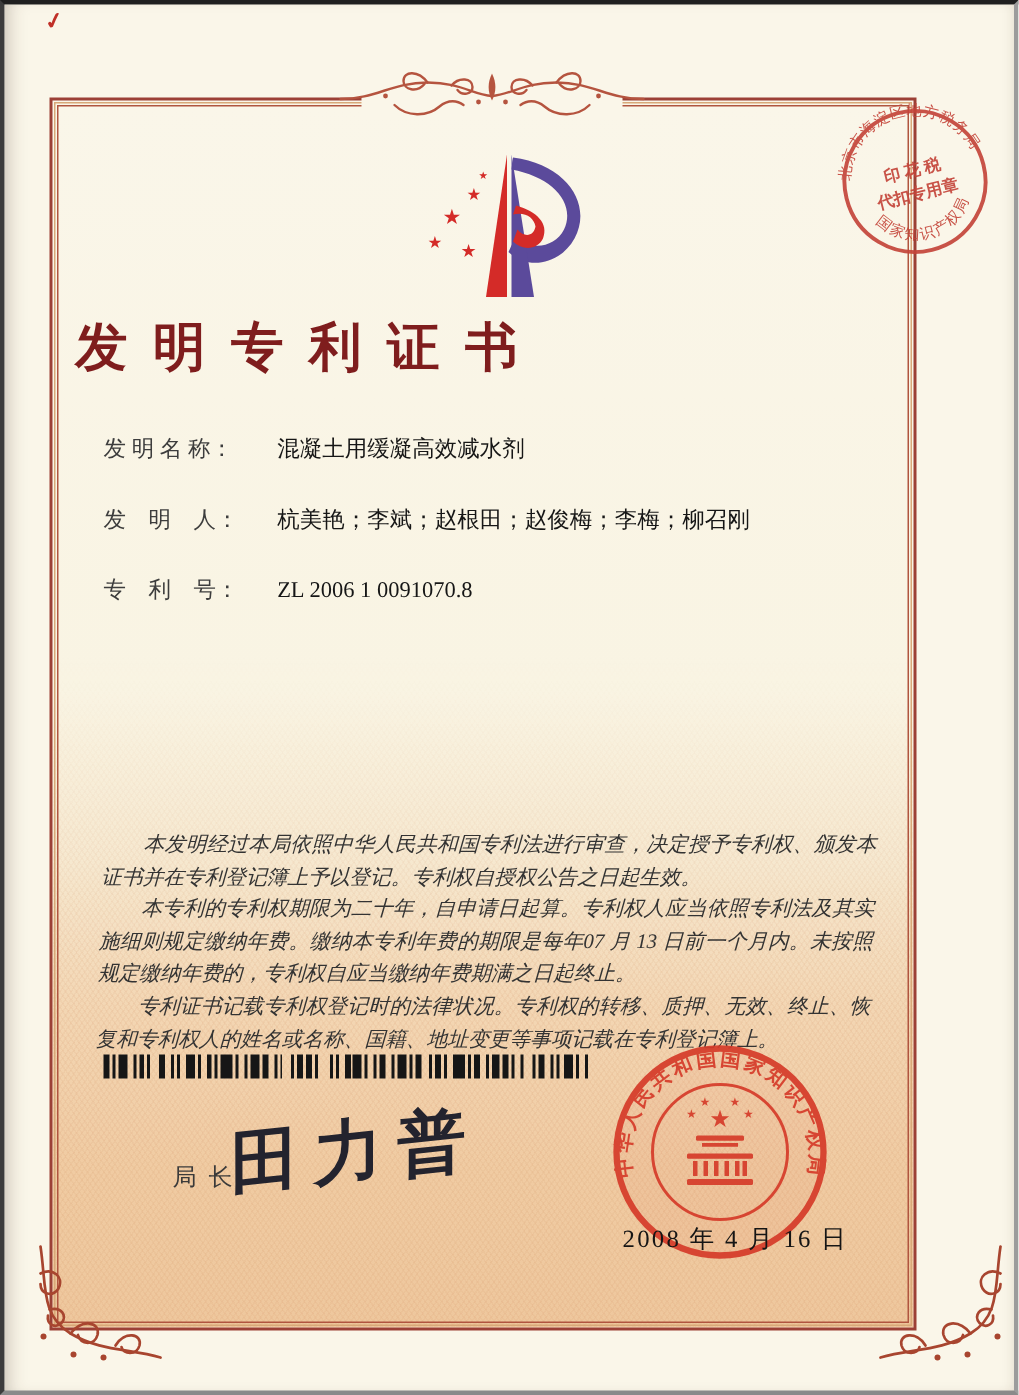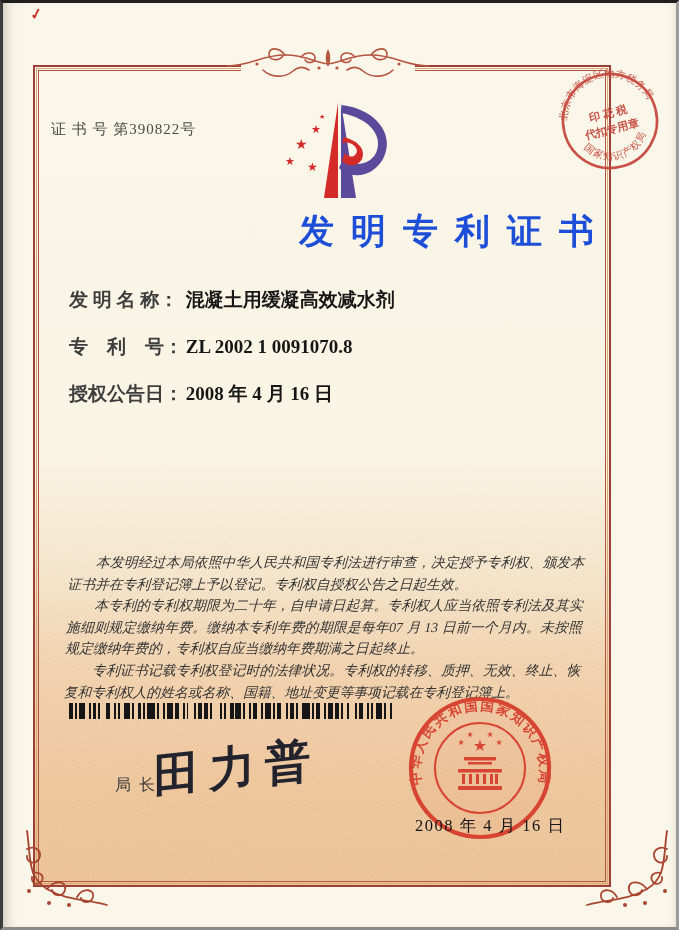--- a/index.html
+++ b/index.html
@@ -36,25 +36,25 @@
     content:""; position:absolute; inset:1px; border:1px solid #d8a878;
   }
   .cert-border::after{
     content:""; position:absolute; inset:3px; border:1px solid #b0553f;
   }
   .scan-mark{position:absolute; left:27px; top:2px; color:#c03028; font-size:15px; transform:rotate(-12deg); font-weight:bold;}
   .cert-no{position:absolute; left:48px; top:117px; font-size:15px; color:#4a4a4a; letter-spacing:1px;}
   .logo{position:absolute; left:278px; top:94px; width:124px; height:108px;}
   .tax-stamp{position:absolute; left:551px; top:62px; width:112px; height:112px; transform:rotate(-14deg); opacity:.92;}
   .title{
-    position:absolute; left:30px; top:205px; width:578px; text-align:right;
-    font-size:35px; font-weight:bold; color:#1d4ed8; letter-spacing:17px; padding-left:17px; box-sizing:border-box;
+    position:absolute; left:30px; top:205px; width:578px; text-align:left;
+    font-size:35px; font-weight:bold; color:#7f1d1d; letter-spacing:17px; padding-left:17px; box-sizing:border-box;
   }
   .fields{position:absolute; left:66px; top:287px; width:530px;}
-  .field-row{height:20px; line-height:20px; margin-bottom:27px; font-size:19px; white-space:nowrap;font-weight:bold;}
+  .field-row{height:20px; line-height:20px; margin-bottom:27px; font-size:15px; white-space:nowrap;}
   .field-label{display:inline-block; width:112px; color:#3d3d3d;}
   .field-value{color:#161616;}
   .paras{position:absolute; left:63px; top:549px; width:516px; font-size:13.8px; line-height:21.6px;
          color:#333; text-align:justify; font-style:italic; transform:skewX(-2deg);}
   .paras p{margin:0; text-indent:2em;}
   .barcode{position:absolute; left:66px; top:700px; width:324px; height:16px; display:flex; align-items:stretch;}
   .barcode span{display:block; height:100%;}
   .sig-title{position:absolute; left:112px; top:772px; font-size:16px; letter-spacing:8px; color:#3a3a3a;}
   .sig-name{position:absolute; left:150px; top:734px; font-size:46px; font-weight:bold; color:#23232e;
             letter-spacing:10px; transform:rotate(-6deg) skewX(-6deg); white-space:nowrap;}
@@ -111,21 +111,20 @@
       <path d="M8 20 C16 16 24 22 20 30 C16 36 8 34 8 27"></path>
       <path d="M28 60 C36 50 48 52 46 61 C44 68 35 68 33 61"></path>
       <path d="M58 68 C64 58 76 60 74 68 C72 75 63 74 62 69"></path>
       <path d="M14 44 C22 42 26 48 22 53 C18 57 12 54 13 48"></path>
       <circle cx="30" cy="74" r="2" fill="var(--flourish)" stroke="none"></circle>
       <circle cx="50" cy="76" r="2" fill="var(--flourish)" stroke="none"></circle>
       <circle cx="10" cy="62" r="2" fill="var(--flourish)" stroke="none"></circle>
     </g>
   </svg>
 
-  <div class="cert-no">证 书 号 第390822号</div>
 
   <svg class="logo" viewBox="0 0 124 108">
     <path d="M61 8 C98 13 114 40 102 62 C92 80 70 83 58 71 L63 60 C72 71 89 68 95 56 C103 39 88 21 60 16 Z" fill="var(--logo-purple)"></path>
     <polygon points="57,6 43,101 57,101" fill="var(--logo-red)"></polygon>
     <polygon points="60,6 60,101 75,101" fill="var(--logo-purple)"></polygon>
     <path d="M63 40 C77 44 85 52 81 62 C77 70 67 70 61 64 L64 56 C69 62 75 60 76 54 C75 48 69 44 61 46 Z" fill="var(--logo-red)"></path>
     <text x="38" y="22" font-size="7" fill="var(--logo-red)">★</text>
     <text x="30" y="36" font-size="11" fill="var(--logo-red)">★</text>
     <text x="14" y="52" font-size="14" fill="var(--logo-red)">★</text>
     <text x="4" y="68" font-size="11" fill="var(--logo-red)">★</text>
@@ -149,26 +148,26 @@
   </svg>
 
   <div class="title">发明专利证书</div>
 
   <div class="fields">
     <div class="field-row">
       <span class="field-label">发 明 名 称：</span>
       <span class="field-value">混凝土用缓凝高效减水剂</span>
     </div>
     <div class="field-row">
-      <span class="field-label">专　利　号：</span>
-      <span class="field-value">ZL 2002 1 0091070.8</span>
+      <span class="field-label">发　明　人：</span>
+      <span class="field-value">杭美艳；李斌；赵根田；赵俊梅；李梅；柳召刚</span>
     </div>
     <div class="field-row">
-      <span class="field-label">授权公告日：</span>
-      <span class="field-value">2008 年 4 月 16 日</span>
+      <span class="field-label">专　利　号：</span>
+      <span class="field-value">ZL 2006 1 0091070.8</span>
     </div>
   </div>
 
   <div class="paras">
     <p>本发明经过本局依照中华人民共和国专利法进行审查，决定授予专利权、颁发本证书并在专利登记簿上予以登记。专利权自授权公告之日起生效。</p>
     <p>本专利的专利权期限为二十年，自申请日起算。专利权人应当依照专利法及其实施细则规定缴纳年费。缴纳本专利年费的期限是每年07 月 13 日前一个月内。未按照规定缴纳年费的，专利权自应当缴纳年费期满之日起终止。</p>
     <p>专利证书记载专利权登记时的法律状况。专利权的转移、质押、无效、终止、恢复和专利权人的姓名或名称、国籍、地址变更等事项记载在专利登记簿上。</p>
   </div>
 
   <div class="barcode">

